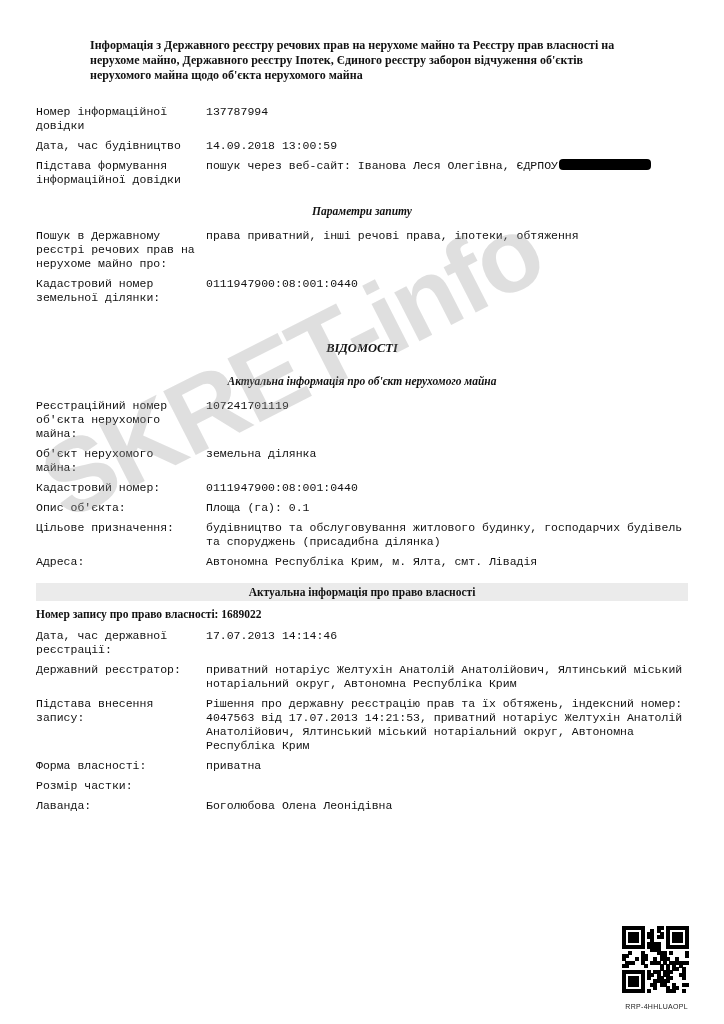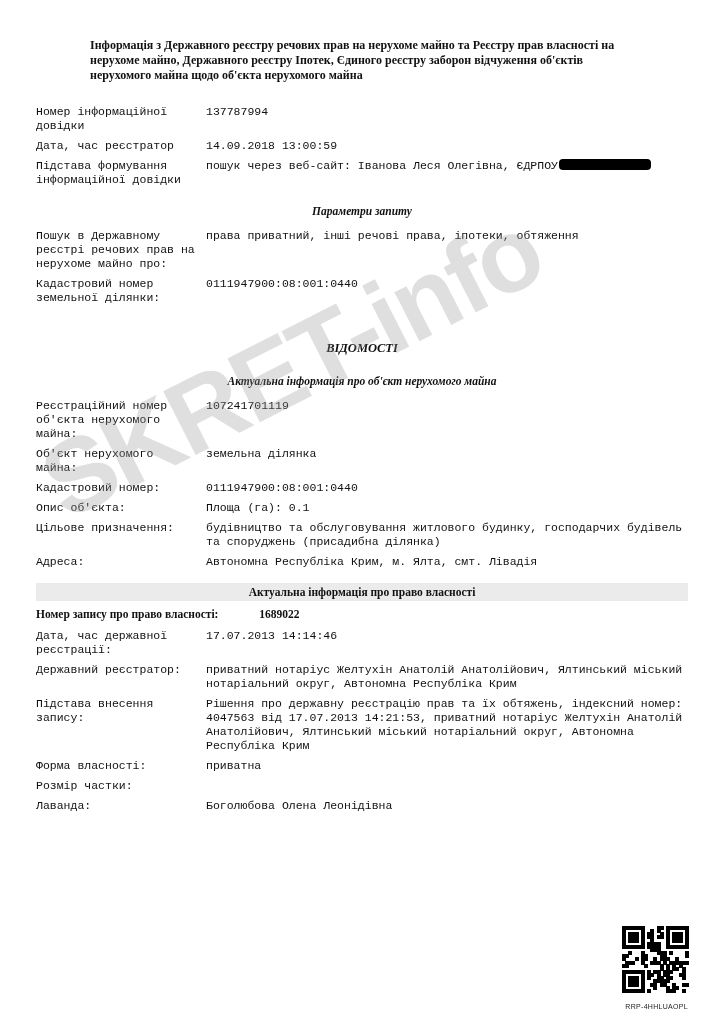--- a/index.html
+++ b/index.html
@@ -97,21 +97,21 @@
     font-size: 11.5px;
     line-height: 14px;
   }
 
   .inline-bold {
     font-size: 11.5px;
     font-weight: bold;
     line-height: 14px;
     margin: 4px 0 8px 0;
   }
-  .inline-bold .num { font-weight: bold; margin-left: 38px; }
+  .inline-bold .num { font-weight: bold; }
 
   .redaction {
     display: inline-block;
     background: #000;
     width: 92px;
     height: 11px;
     vertical-align: -1px;
     margin-left: 1px;
     border-radius: 4px;
   }
@@ -146,21 +146,21 @@
   </div>
 
   <div class="doc-title">Інформація з Державного реєстру речових прав на нерухоме майно та Реєстру прав власності на нерухоме майно, Державного реєстру Іпотек, Єдиного реєстру заборон відчуження об'єктів нерухомого майна щодо об'єкта нерухомого майна</div>
 
   <div>
     <div class="row">
       <div class="label">Номер інформаційної довідки</div>
       <div class="value">137787994</div>
     </div>
     <div class="row">
-      <div class="label">Дата, час реєстратор</div>
+      <div class="label">Дата, час будівництво</div>
       <div class="value">14.09.2018 13:00:59</div>
     </div>
     <div class="row">
       <div class="label">Підстава формування інформаційної довідки</div>
       <div class="value">
         <span>пошук через веб-сайт: Іванова Леся Олегівна, ЄДРПОУ</span><span class="redaction"></span>
       </div>
     </div>
   </div>
 

